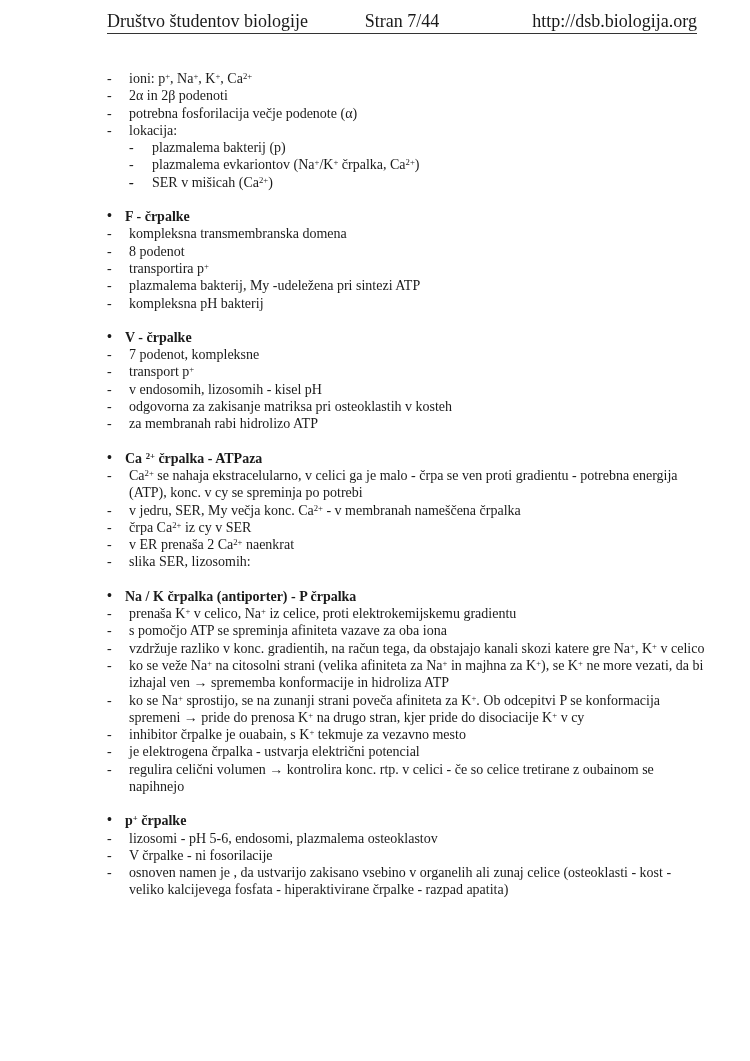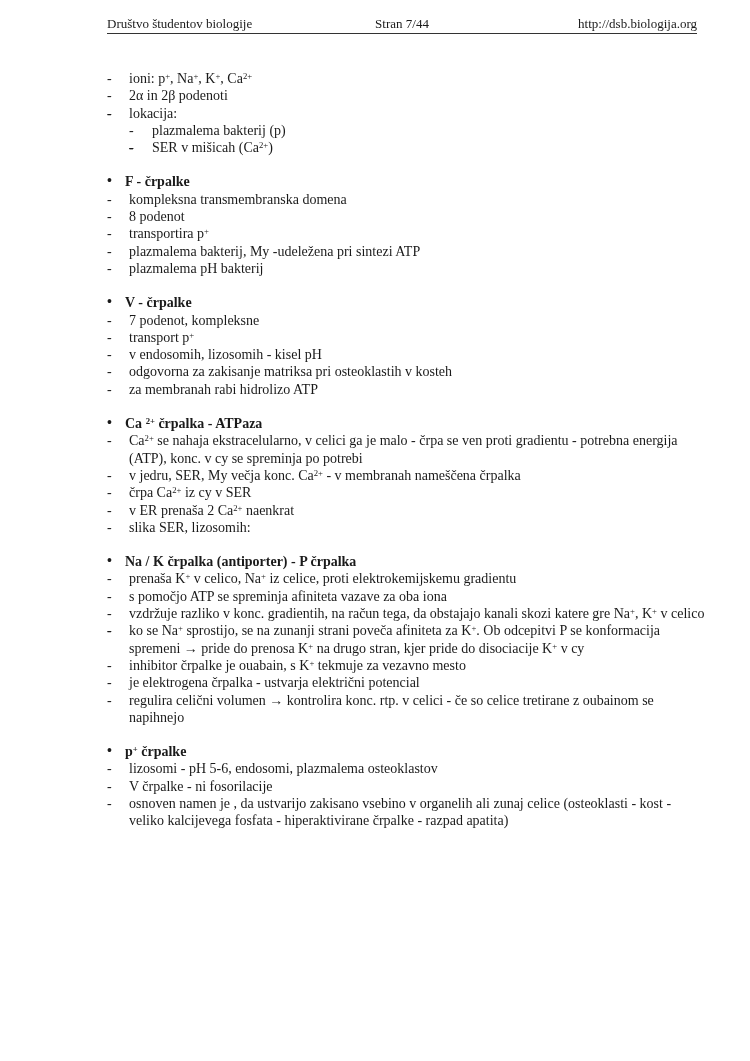--- a/index.html
+++ b/index.html
@@ -3,21 +3,21 @@
 <meta charset="utf-8">
 <style>
   html, body { margin: 0; padding: 0; background: #ffffff; }
   body {
     width: 750px; height: 1061px; position: relative; overflow: hidden;
     font-family: "Liberation Serif", "DejaVu Serif", serif;
     color: #1a1a1a;
   }
   .hdr, .ftr {
     position: absolute; left: 107px; width: 590px;
-    font-size: 13px; display: flex; justify-content: space-between; align-items: flex-end; gap: 44px;
+    font-size: 18px; display: flex; justify-content: space-between; align-items: flex-end; gap: 44px;
   }
   .hdr { top: 14px; height: 18px; border-bottom: 1px solid #333; padding-bottom: 1px; }
   .ftr { top: 1084px; height: 16px; border-top: 1px solid #333; padding-top: 2px; align-items: flex-start; }
   .hdr .c, .ftr .c { position: absolute; left: 0; right: 0; text-align: center; pointer-events: none; }
   .hdr span.c > span, .ftr span.c > span { pointer-events: auto; }
 
   .content {
     position: absolute; left: 107px; top: 70px; width: 600px;
     font-size: 14px; line-height: 17.3px;
   }
@@ -36,35 +36,35 @@
 <div class="hdr">
   <span>Društvo študentov biologije</span>
   <span class="c"><span>Stran 7/44</span></span>
   <span>http://dsb.biologija.org</span>
 </div>
 
 <div class="content" id="content">
     <div>
       <div class="item"><span class="mk">-</span><span>ioni: p<sup>+</sup>, Na<sup>+</sup>, K<sup>+</sup>, Ca<sup>2+</sup></span></div>
       <div class="item"><span class="mk">-</span><span>2α in 2β podenoti</span></div>
-      <div class="item"><span class="mk">-</span></div>
+      <div class="item"><span class="mk">-</span><span>potrebna fosforilacija večje podenote (α)</span></div>
       <div class="item"><span class="mk">-</span><span>lokacija:</span></div>
       <div class="item sub"><span class="mk">-</span><span>plazmalema bakterij (p)</span></div>
-      <div class="item sub"><span class="mk">-</span></div>
+      <div class="item sub"><span class="mk">-</span><span>plazmalema evkariontov (Na<sup>+</sup>/K<sup>+</sup> črpalka, Ca<sup>2+</sup>)</span></div>
       <div class="item sub"><span class="mk">-</span></div>
       <div class="item sub"><span class="mk">-</span><span>SER v mišicah (Ca<sup>2+</sup>)</span></div>
     </div>
     <div class="gap"></div>
     <div>
       <div class="heading"><span class="mk">•</span><span>F - črpalke</span></div>
       <div class="item"><span class="mk">-</span><span>kompleksna transmembranska domena</span></div>
       <div class="item"><span class="mk">-</span><span>8 podenot</span></div>
       <div class="item"><span class="mk">-</span><span>transportira p<sup>+</sup></span></div>
       <div class="item"><span class="mk">-</span><span>plazmalema bakterij, My -udeležena pri sintezi ATP</span></div>
-      <div class="item"><span class="mk">-</span><span>plazmalema pH bakterij</span></div>
+      <div class="item"><span class="mk">-</span><span>kompleksna pH bakterij</span></div>
     </div>
     <div class="gap"></div>
     <div>
       <div class="heading"><span class="mk">•</span><span>V - črpalke</span></div>
       <div class="item"><span class="mk">-</span><span>7 podenot, kompleksne</span></div>
       <div class="item"><span class="mk">-</span><span>transport p<sup>+</sup></span></div>
       <div class="item"><span class="mk">-</span><span>v endosomih, lizosomih - kisel pH</span></div>
       <div class="item"><span class="mk">-</span><span>odgovorna za zakisanje matriksa pri osteoklastih v kosteh</span></div>
       <div class="item"><span class="mk">-</span><span>za membranah rabi hidrolizo ATP</span></div>
     </div>
@@ -76,21 +76,21 @@
       <div class="item"><span class="mk">-</span><span>črpa Ca<sup>2+</sup> iz cy v SER</span></div>
       <div class="item"><span class="mk">-</span><span>v ER prenaša 2 Ca<sup>2+</sup> naenkrat</span></div>
       <div class="item"><span class="mk">-</span><span>slika SER, lizosomih:</span></div>
     </div>
     <div class="gap"></div>
     <div>
       <div class="heading"><span class="mk">•</span><span>Na / K črpalka (antiporter) - P črpalka</span></div>
       <div class="item"><span class="mk">-</span><span>prenaša K<sup>+</sup> v celico, Na<sup>+</sup> iz celice, proti elektrokemijskemu gradientu</span></div>
       <div class="item"><span class="mk">-</span><span>s pomočjo ATP se spreminja afiniteta vazave za oba iona</span></div>
       <div class="item"><span class="mk">-</span><span>vzdržuje razliko v konc. gradientih, na račun tega, da obstajajo kanali skozi katere gre Na<sup>+</sup>, K<sup>+</sup> v celico</span></div>
-      <div class="item"><span class="mk">-</span></div>
+      <div class="item"><span class="mk">-</span><span>ko se veže Na<sup>+</sup> na citosolni strani (velika afiniteta za Na<sup>+</sup> in majhna za K<sup>+</sup>), se K<sup>+</sup> ne more vezati, da bi izhajal ven → sprememba konformacije in hidroliza ATP</span></div>
       <div class="item"><span class="mk">-</span><span>ko se Na<sup>+</sup> sprostijo, se na zunanji strani poveča afiniteta za K<sup>+</sup>. Ob odcepitvi P se konformacija spremeni → pride do prenosa K<sup>+</sup> na drugo stran, kjer pride do disociacije K<sup>+</sup> v cy</span></div>
       <div class="item"><span class="mk">-</span><span>inhibitor črpalke je ouabain, s K<sup>+</sup> tekmuje za vezavno mesto</span></div>
       <div class="item"><span class="mk">-</span><span>je elektrogena črpalka - ustvarja električni potencial</span></div>
       <div class="item"><span class="mk">-</span><span>regulira celični volumen → kontrolira konc. rtp. v celici - če so celice tretirane z oubainom se napihnejo</span></div>
     </div>
     <div class="gap"></div>
     <div>
       <div class="heading"><span class="mk">•</span><span>p<sup>+</sup> črpalke</span></div>
       <div class="item"><span class="mk">-</span><span>lizosomi - pH 5-6, endosomi, plazmalema osteoklastov</span></div>
       <div class="item"><span class="mk">-</span><span>V črpalke - ni fosorilacije</span></div>

